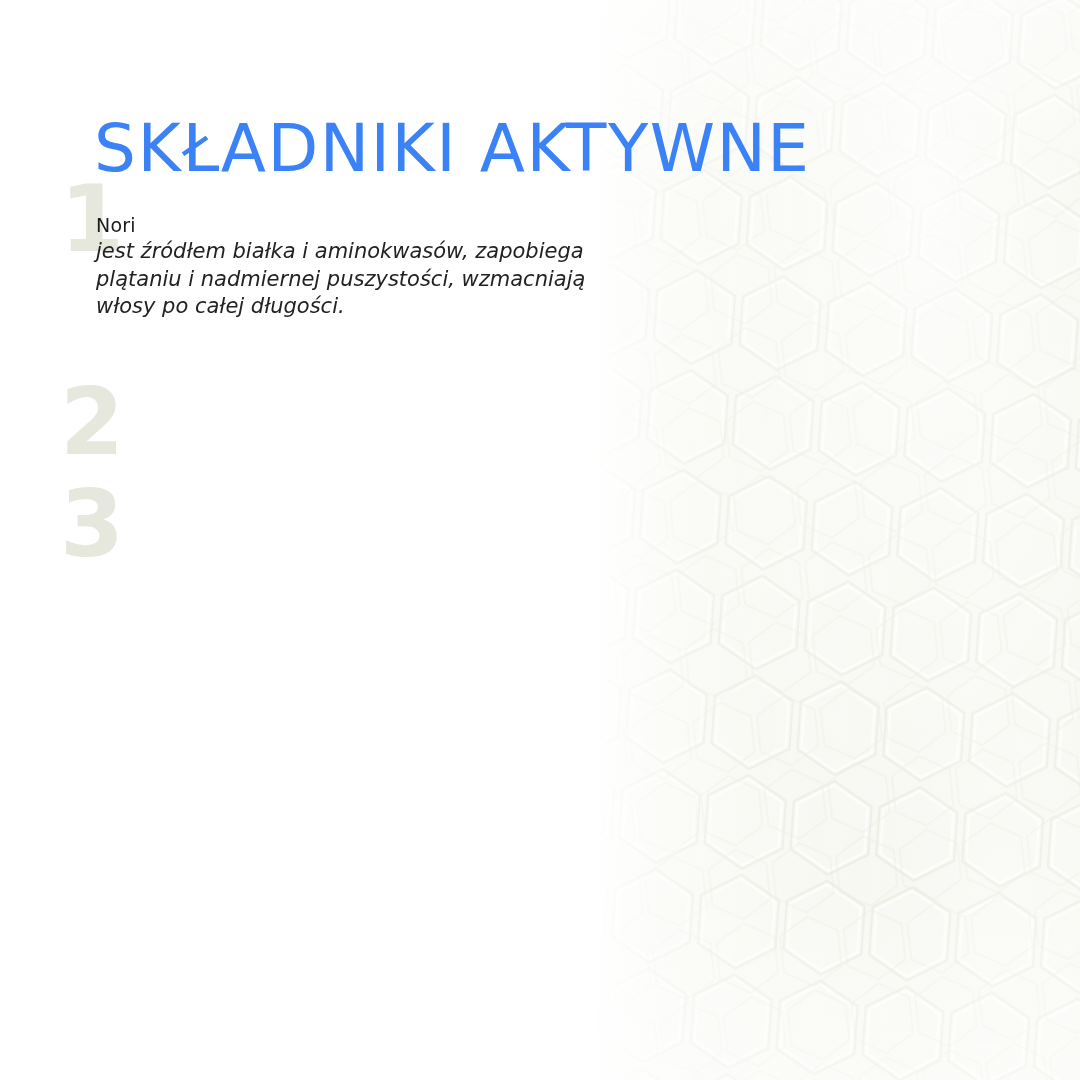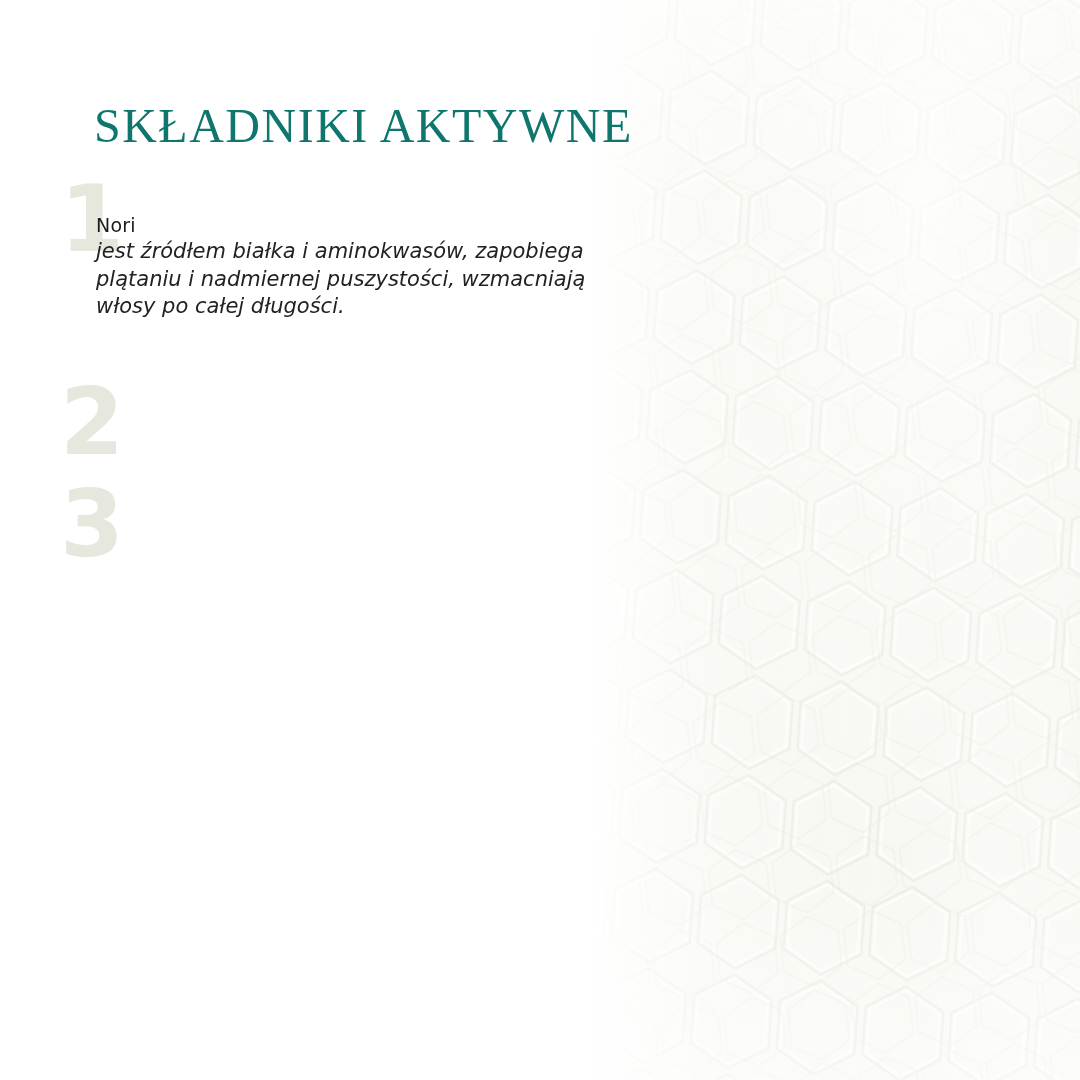--- a/index.html
+++ b/index.html
@@ -59,26 +59,25 @@
   .page {
     position: relative;
     width: 1080px;
     height: 1080px;
     box-sizing: border-box;
   }
   .title {
     position: absolute;
     left: 94px;
     top: 66px;
-    font-size: 48px;
+    font-size: 66px;
     letter-spacing: 1.5px;
     font-weight: 400;
-    color: #0f766e;
+    color: #3b82f6;
     white-space: nowrap;
-    font-family: Liberation Serif, serif;
   }
 
   .list {
     position: absolute;
     left: 60px;
     top: 180px;
     width: 720px;
   }
   .item {
     position: relative;

